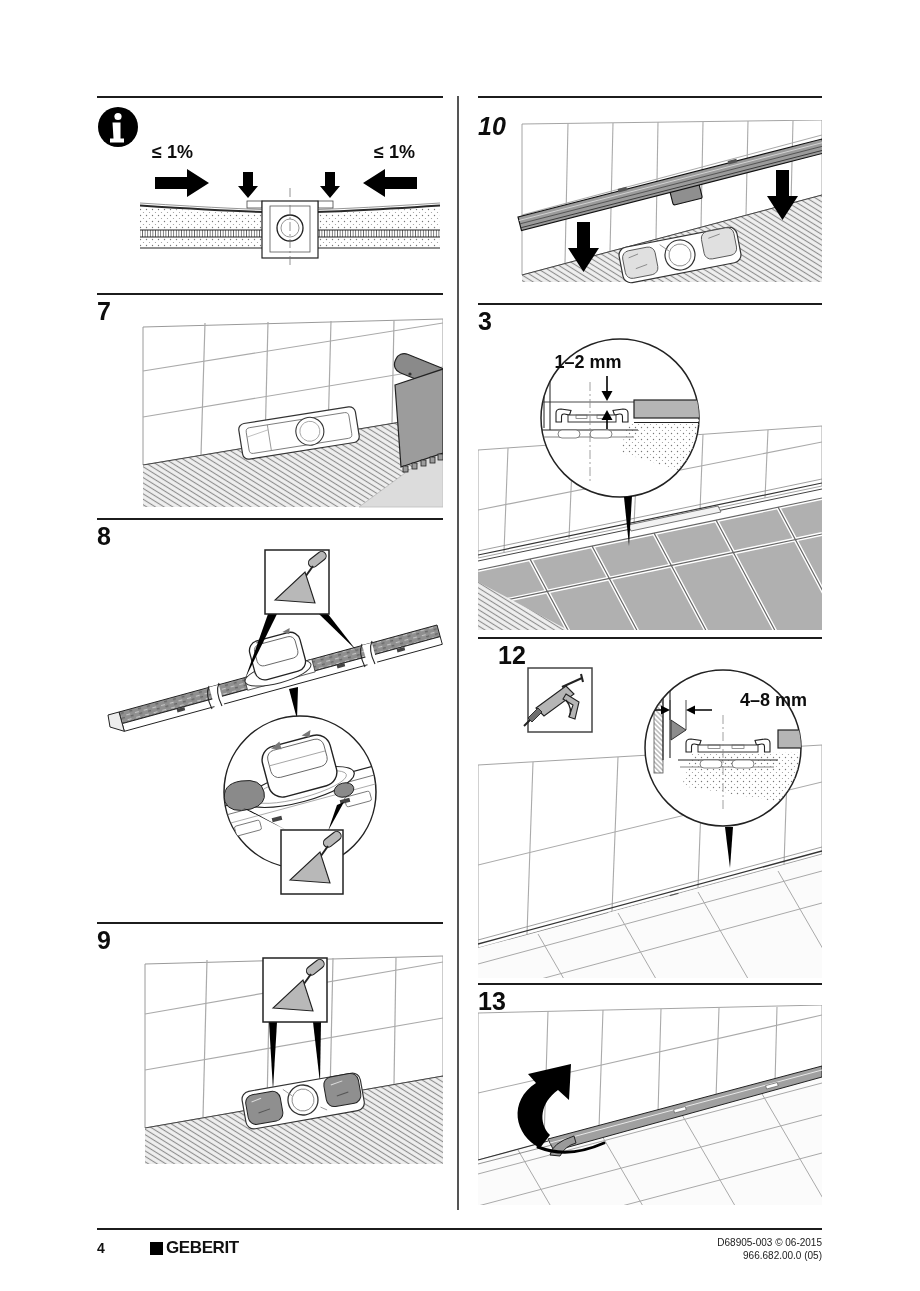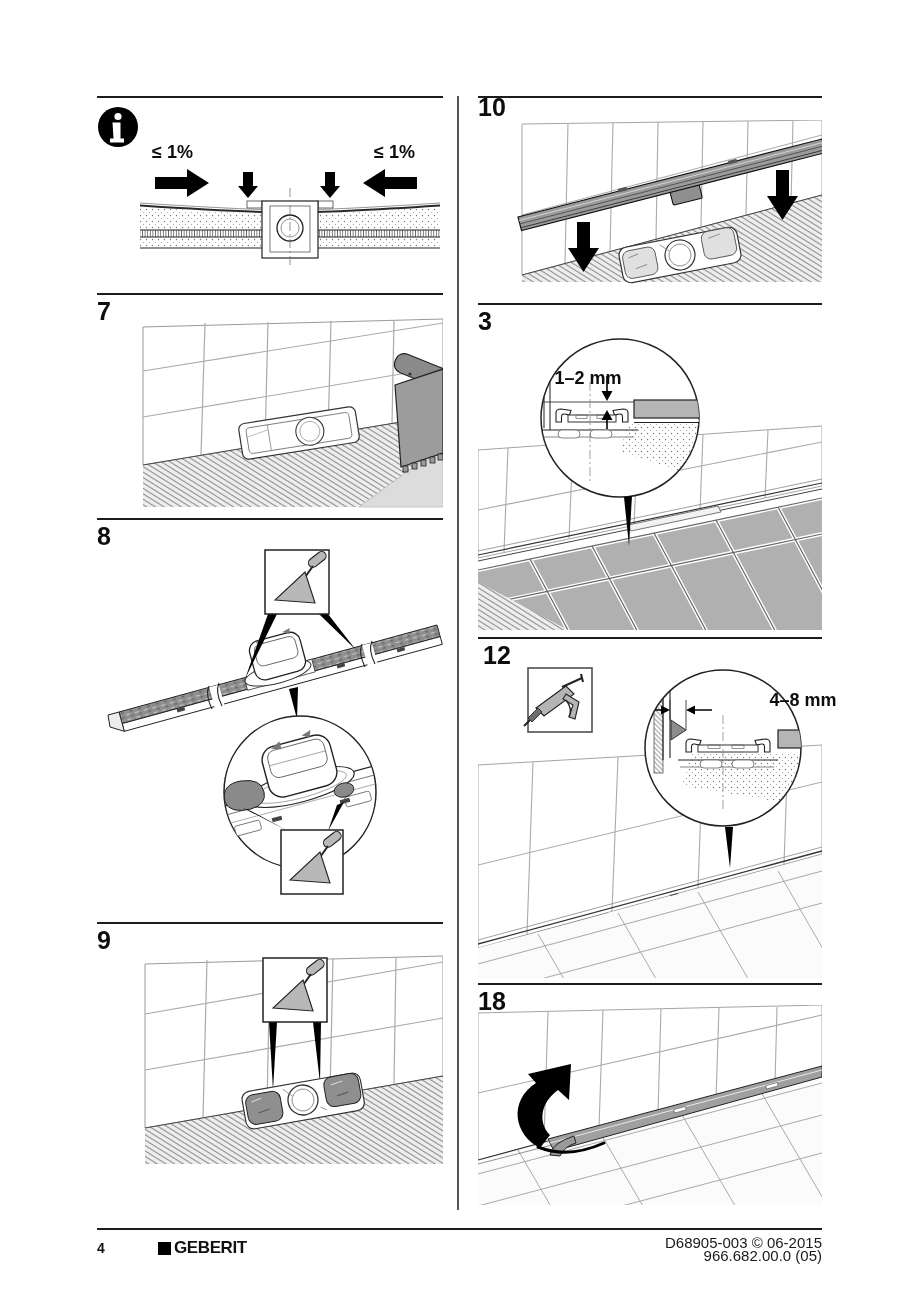--- a/index.html
+++ b/index.html
@@ -5,48 +5,48 @@
   html,body{margin:0;padding:0;background:#e8e8e8;}
   #page{position:relative;width:920px;height:1291px;background:#ffffff;
         font-family:"Liberation Sans","DejaVu Sans",sans-serif;color:#111;overflow:hidden;}
   .hrule{position:absolute;height:1.6px;background:#1c1c1c;}
   .vrule{position:absolute;width:1.6px;background:#555;}
   .stepnum{position:absolute;font-size:25px;font-weight:bold;color:#0d0d0d;line-height:1;}
   .dimlabel{position:absolute;font-size:18px;font-weight:bold;color:#0d0d0d;text-align:center;}
   .slopelabel{position:absolute;font-size:18px;font-weight:bold;color:#0d0d0d;}
   svg{position:absolute;display:block;}
   #footer-page{position:absolute;left:97px;top:1240px;font-size:14px;font-weight:bold;}
-  #footer-logo{position:absolute;left:150px;top:1238px;display:flex;align-items:center;gap:3px;margin-left:8px;}
+  #footer-logo{position:absolute;left:150px;top:1238px;display:flex;align-items:center;gap:3px;}
   #footer-logo .sq{width:13px;height:13px;background:#000;}
   #footer-logo .txt{font-size:17px;font-weight:800;letter-spacing:-0.4px;}
-  #footer-right{position:absolute;right:98px;top:1236px;text-align:right;font-size:15px;line-height:13px;color:#1a1a1a;}
+  #footer-right{position:absolute;right:98px;top:1236px;text-align:right;font-size:10px;line-height:13px;color:#1a1a1a;}
 </style>
 </head>
 <body>
 
 <div id="page">
 
   <div class="hrule" style="left:97px;top:96px;width:346px;"></div>
   <div class="hrule" style="left:97px;top:293px;width:346px;"></div>
   <div class="hrule" style="left:97px;top:518px;width:346px;"></div>
   <div class="hrule" style="left:97px;top:922px;width:346px;"></div>
   <div class="hrule" style="left:478px;top:96px;width:344px;"></div>
   <div class="hrule" style="left:478px;top:303px;width:344px;"></div>
   <div class="hrule" style="left:478px;top:637px;width:344px;"></div>
   <div class="hrule" style="left:478px;top:983px;width:344px;"></div>
   <div class="vrule" style="left:457px;top:96px;height:1114px;"></div>
   <div class="hrule" style="left:97px;top:1228px;width:725px;"></div>
 
   <div class="stepnum" style="left:97px;top:299px;">7</div>
   <div class="stepnum" style="left:97px;top:524px;">8</div>
   <div class="stepnum" style="left:97px;top:928px;">9</div>
-  <div class="stepnum" style="left:478px;top:95px;">10</div>
+  <div class="stepnum" style="left:478px;top:114px;font-style:italic;">10</div>
   <div class="stepnum" style="left:478px;top:309px;">3</div>
-  <div class="stepnum" style="left:483px;top:643px;">12</div>
-  <div class="stepnum" style="left:478px;top:989px;">18</div>
+  <div class="stepnum" style="left:498px;top:643px;">12</div>
+  <div class="stepnum" style="left:478px;top:989px;">13</div>
 
   <svg style="left:97px;top:100px;" width="346" height="190" viewBox="0 0 346 190">
     <defs>
       <pattern id="dotsI" width="6" height="6" patternUnits="userSpaceOnUse">
         <circle cx="1.5" cy="1.5" r="0.7" fill="#777"></circle>
           <circle cx="4.5" cy="4.5" r="0.6" fill="#999"></circle>
       </pattern>
       <pattern id="vhI" width="2.6" height="8" patternUnits="userSpaceOnUse">
         <line x1="1.3" y1="0" x2="1.3" y2="8" stroke="#6a6a6a" stroke-width="0.9"></line>
       </pattern>
@@ -387,21 +387,21 @@
         <g>
           <line x1="129" y1="46" x2="129" y2="61" stroke="#000" stroke-width="1.6"></line>
           <polygon points="123.5,61 134.5,61 129,71" fill="#000"></polygon>
           <polygon points="123.5,90 134.5,90 129,80" fill="#000"></polygon>
           <line x1="129" y1="90" x2="129" y2="99" stroke="#000" stroke-width="1.6"></line>
         </g>
       </g>
     </g>
     <polygon points="146,167 154,166 151,216" fill="#000"></polygon>
   </svg>
-  <div class="dimlabel" style="left:528px;top:368px;width:120px;">1–2 mm</div>
+  <div class="dimlabel" style="left:528px;top:352px;width:120px;">1–2 mm</div>
 
   <svg style="left:478px;top:660px;" width="344" height="318" viewBox="0 0 344 318">
     <defs>
       <pattern id="d12" width="6" height="6" patternUnits="userSpaceOnUse">
         <circle cx="1.5" cy="1.5" r="0.7" fill="#777"></circle>
           <circle cx="4.5" cy="4.5" r="0.6" fill="#999"></circle>
       </pattern>
       <pattern id="h12" width="3.4" height="3.4" patternUnits="userSpaceOnUse" patternTransform="rotate(-45)">
         <line x1="1.7" y1="0" x2="1.7" y2="3.4" stroke="#777" stroke-width="0.8"></line>
       </pattern>
@@ -472,21 +472,21 @@
           <line x1="208" y1="40" x2="208" y2="70" stroke="#333" stroke-width="0.9"></line>
           <line x1="170" y1="50" x2="184" y2="50" stroke="#000" stroke-width="1.6"></line>
           <polygon points="192,50 183,45.5 183,54.5" fill="#000"></polygon>
           <polygon points="208,50 217,45.5 217,54.5" fill="#000"></polygon>
           <line x1="217" y1="50" x2="234" y2="50" stroke="#000" stroke-width="1.6"></line>
         </g>
       </g>
     </g>
     <polygon points="247,167 255,167 252,208" fill="#000"></polygon>
   </svg>
-  <div class="dimlabel" style="left:753px;top:690px;width:100px;text-align:center;">4–8 mm</div>
+  <div class="dimlabel" style="left:707px;top:690px;width:100px;text-align:right;">4–8 mm</div>
 
   <svg style="left:478px;top:1005px;" width="344" height="200" viewBox="0 0 344 200">
     <g>
       <polygon points="0,8 344,0 344,64 0,155" fill="#fff" stroke="#9a9a9a" stroke-width="0.9"></polygon>
       <line x1="70" y1="6" x2="66" y2="137" stroke="#aaa" stroke-width="1.1"></line>
       <line x1="125" y1="5" x2="121" y2="123" stroke="#aaa" stroke-width="1.1"></line>
       <line x1="183" y1="4" x2="180" y2="108" stroke="#aaa" stroke-width="1.1"></line>
       <line x1="241" y1="3" x2="238" y2="93" stroke="#aaa" stroke-width="1.1"></line>
       <line x1="299" y1="2" x2="297" y2="78" stroke="#aaa" stroke-width="1.1"></line>
       <line x1="0" y1="88" x2="344" y2="10" stroke="#aaa" stroke-width="1.1"></line>

